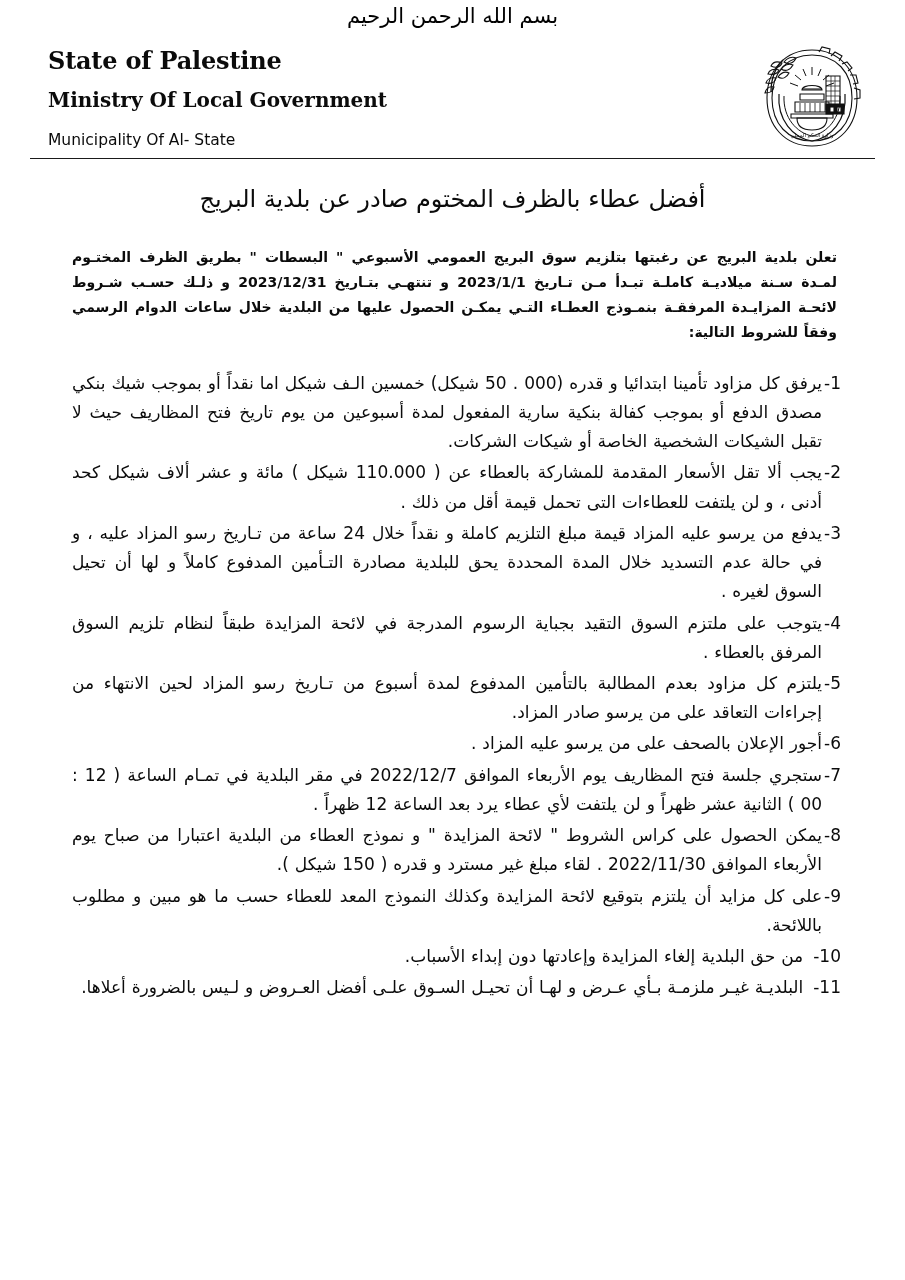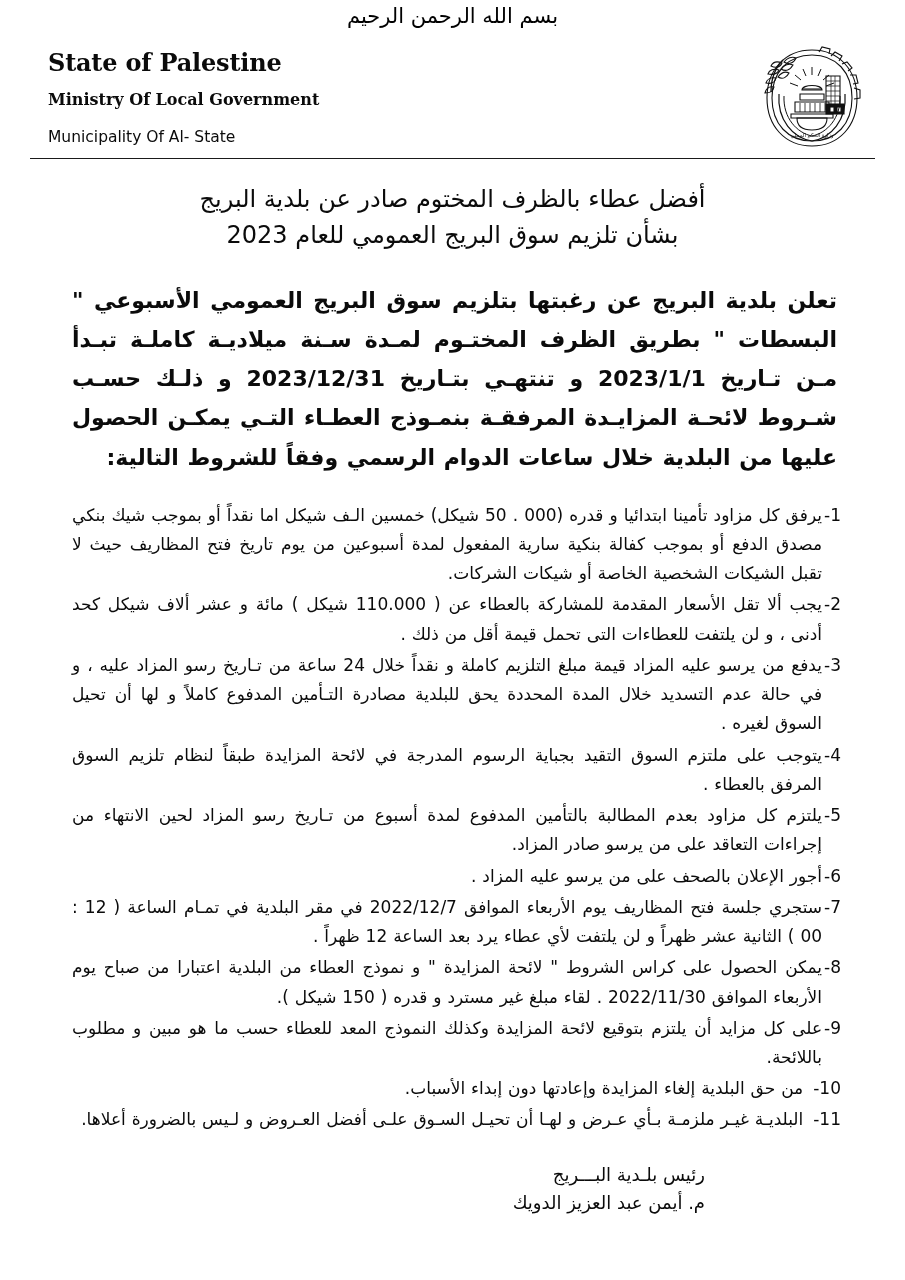--- a/index.html
+++ b/index.html
@@ -79,21 +79,21 @@
     font-family: "DejaVu Serif", serif;
     font-weight: 700;
     font-size: 24px;
     letter-spacing: -0.2px;
     line-height: 1.25;
     white-space: nowrap;
   }
   .en-ministry {
     font-family: "DejaVu Serif", serif;
     font-weight: 700;
-    font-size: 16px;
+    font-size: 20px;
     line-height: 1.25;
     margin-top: 12px;
     white-space: nowrap;
   }
   .en-municipality {
     font-family: "DejaVu Sans", sans-serif;
     font-weight: 400;
     font-size: 15.5px;
     line-height: 1.25;
     margin-top: 18px;
@@ -136,21 +136,21 @@
   }
   .doc-title .t2 { display:block; }
 
   
   .intro {
     direction: rtl;
     text-align: justify;
     text-align-last: right;
     font-family: "DejaVu Sans", sans-serif;
     font-weight: 700;
-    font-size: 22px;
+    font-size: 14px;
     line-height: 1.78;
     margin: 28px 68px 8px 72px;
     word-spacing: 1px;
   }
 
   
   .conditions {
     direction: rtl;
     margin: 24px 64px 0 72px;
   }
@@ -284,21 +284,20 @@
       </svg>
     </div>
 
 
   </div>
 
   <div class="rule"></div>
 
   <div class="doc-title">
     <span class="t1">أفضل عطاء بالظرف المختوم صادر عن بلدية البريج</span>
-    <span class="t2">بشأن تلزيم سوق البريج العمومي للعام  2023</span>
   </div>
 
   <div class="intro">تعلن بلدية البريج عن رغبتها بتلزيم سوق البريج العمومي الأسبوعي " البسطات "  بطريق الظرف المختـوم لمـدة سـنة ميلاديـة كاملـة تبـدأ مـن تـاريخ 2023/1/1 و تنتهـي بتـاريخ 2023/12/31  و ذلـك حسـب شـروط لائحـة المزايـدة المرفقـة بنمـوذج العطـاء التـي يمكـن الحصول عليها من البلدية خلال ساعات الدوام الرسمي وفقاً للشروط التالية:</div>
 
   <div class="conditions">
 
     <div class="cond">
       <div class="cond-num">1-</div>
       <div class="cond-text">يرفق كل مزاود تأمينا ابتدائيا و قدره (000 . 50 شيكل) خمسين الـف شيكل اما نقداً أو بموجب شيك بنكي مصدق الدفع أو بموجب كفالة بنكية سارية المفعول لمدة أسبوعين من يوم تاريخ فتح المظاريف حيث لا تقبل الشيكات الشخصية الخاصة أو شيكات الشركات.</div>
     </div>
@@ -348,18 +347,14 @@
       <div class="cond-text">من حق البلدية إلغاء المزايدة وإعادتها دون إبداء الأسباب.</div>
     </div>
 
     <div class="cond indent">
       <div class="cond-num">11-</div>
       <div class="cond-text">البلديـة غيـر ملزمـة بـأي عـرض و لهـا أن تحيـل السـوق علـى أفضل العـروض و لـيس بالضرورة أعلاها.</div>
     </div>
 
   </div>
 
-  <div class="signature">
-    <div class="sig-line">رئيس بلـدية البـــريج</div>
-    <div class="sig-line">م. أيمن عبد العزيز الدويك</div>
-  </div>
 
 </div>
 
 </body></html>

